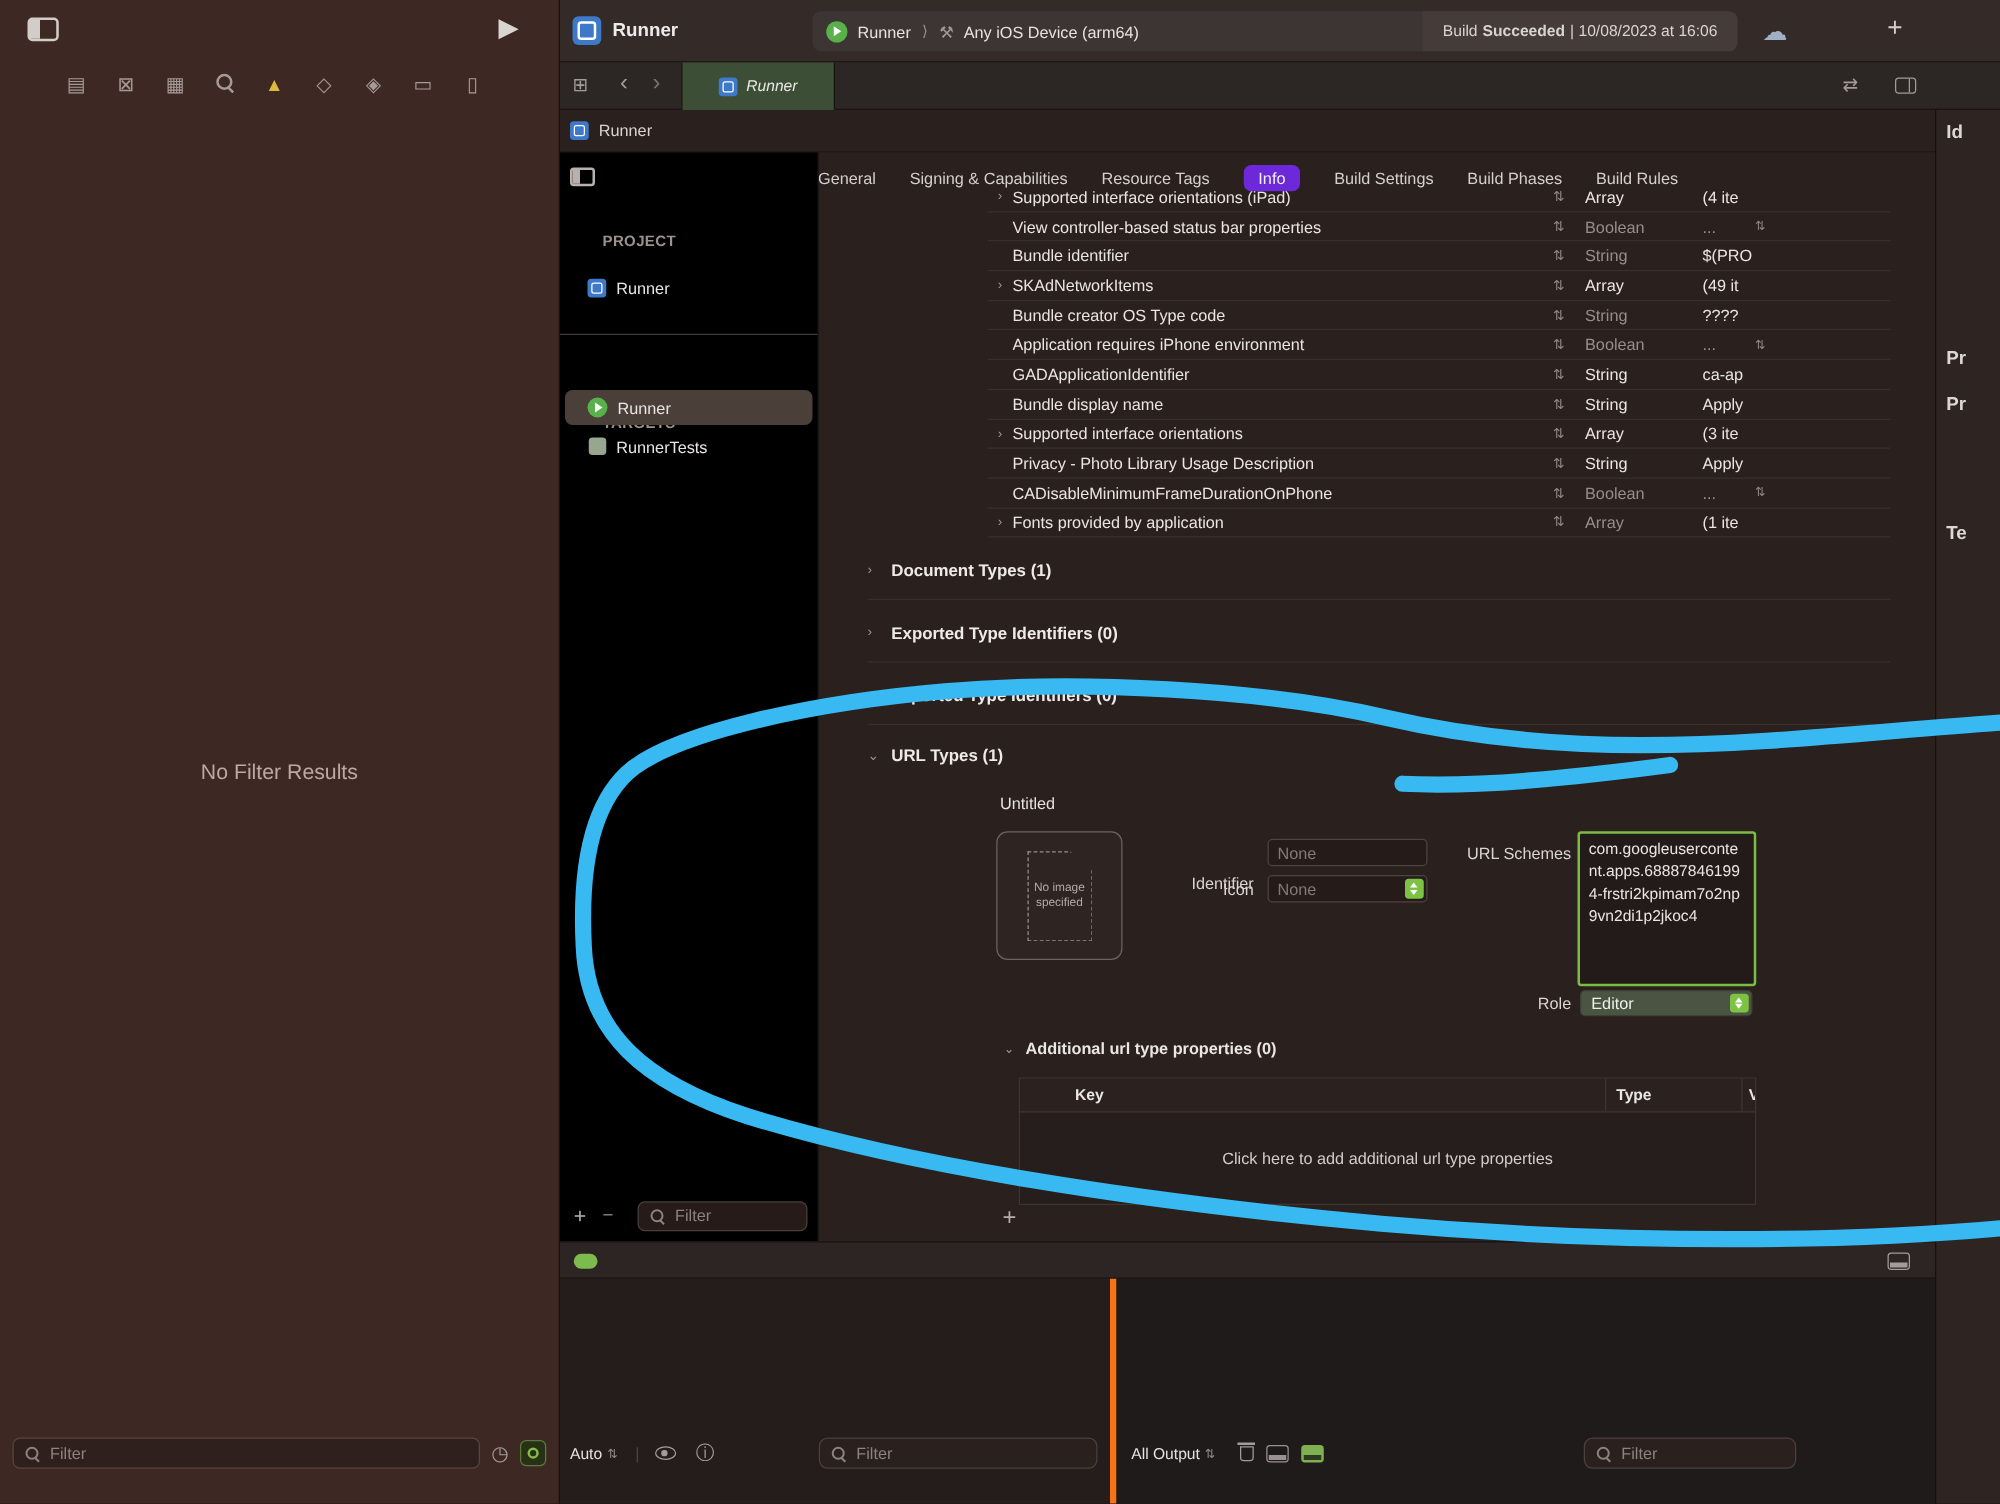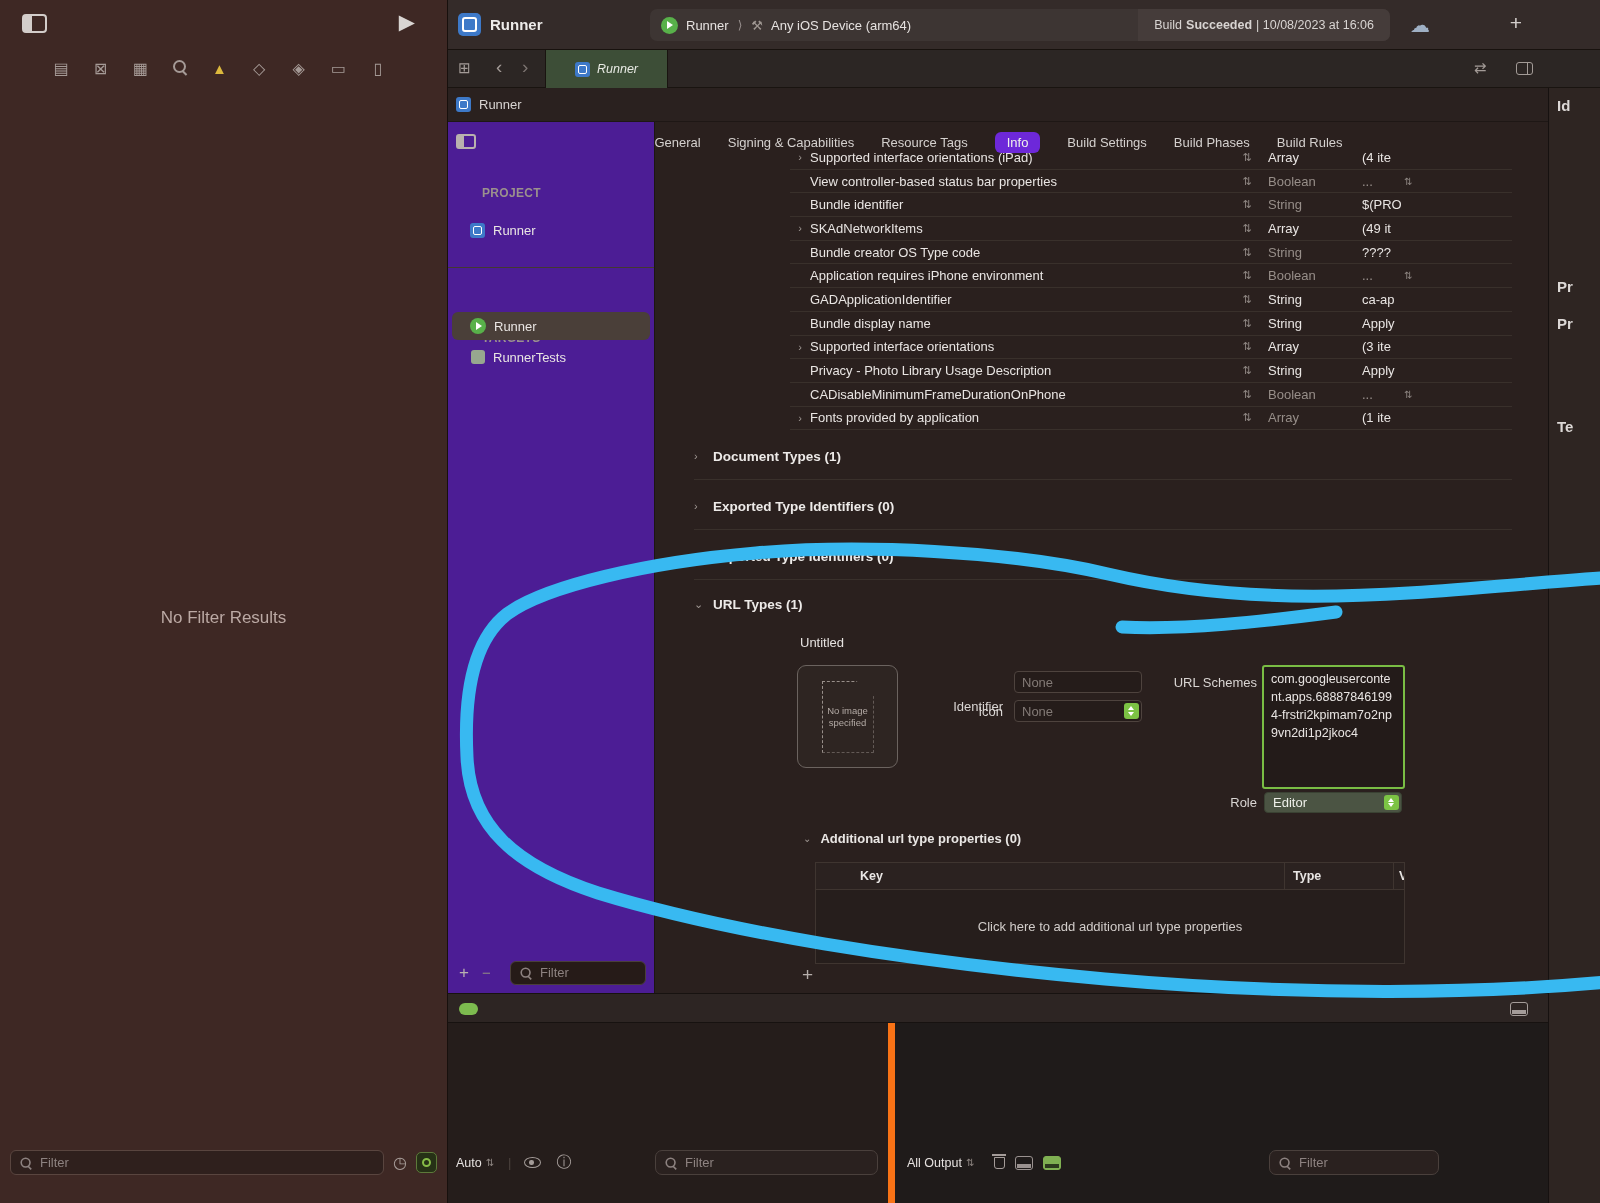--- a/index.html
+++ b/index.html
@@ -59,21 +59,21 @@
   .tab { position:absolute; left:97px; top:0; width:123px; height:38px; background:#3d4e37; border-left:1px solid #191410; border-right:1px solid #191410; display:flex; align-items:center; justify-content:center; gap:7px; }
   .mini-app { width:15px; height:15px; border-radius:3px; background:#3d79c8; position:relative; flex:0 0 auto; }
   .mini-app::before { content:""; position:absolute; inset:3px; border:1.5px solid #fff; border-radius:2px; }
   .tab-label { font-size:12.5px; font-style:italic; color:#e8eae4; }
 
   
   .jumpbar { position:absolute; left:448px; top:88px; width:1100px; height:34px; background:#2a211f; border-bottom:1px solid #1e1715; display:flex; align-items:center; gap:8px; padding-left:8px; }
   .jumpbar-label { font-size:13px; color:#d8d4d2; }
 
   
-  .proj-panel { position:absolute; left:448px; top:122px; width:207px; height:871px; background:#4c1d95; border-right:1px solid #1c1614; }
+  .proj-panel { position:absolute; left:448px; top:122px; width:207px; height:871px; background:#000000; border-right:1px solid #1c1614; }
   .panel-toggle { position:absolute; left:8px; top:12px; width:20px; height:15px; border:2px solid #b9b1ae; border-radius:3px; }
   .panel-toggle::before { content:""; position:absolute; left:0; top:0; bottom:0; width:6px; background:#b9b1ae; }
   .ph { position:absolute; left:34px; font-size:12px; font-weight:bold; letter-spacing:.3px; color:#9b918d; }
   .ph-project { top:64px; }
   .ph-targets { top:161px;margin-top:48px; }
   .panel-hr { position:absolute; left:0; right:0; top:145px; height:1px; background:#443931; }
   .prj-row { position:absolute; left:4px; right:4px; height:28px; border-radius:6px; display:flex; align-items:center; gap:8px; padding-left:18px; font-size:13px; color:#e9e5e3; }
   .prj-row.sel { background:#4a3f39; }
   .row-project { top:94px; }
   .row-target1 { top:190px; }
@@ -141,21 +141,21 @@
   .at-val { flex:1; padding-left:5px; border-left:1px solid #3f3530; }
   .at-body { height:73px; display:flex; align-items:center; justify-content:center; font-size:13px; color:#d2cdca; }
   .url-add { position:absolute; left:147px; top:305px; font-size:19px; color:#b5aeab; }
 
   
   .debug-bar { position:absolute; left:448px; top:993px; width:1100px; height:30px; background:#2d2523; border-top:1px solid #171210; border-bottom:1px solid #171210; }
   .run-pill { position:absolute; left:11px; top:9px; width:19px; height:12px; border-radius:6px; background:#7dbb4f; }
   .console-toggle { position:absolute; right:20px; top:8px; width:18px; height:14px; border:1.5px solid #a49c99; border-radius:3px; }
   .console-toggle::after { content:""; position:absolute; left:1px; right:1px; bottom:1px; height:4px; background:#a49c99; }
   .debug-left { position:absolute; left:448px; top:1023px; width:440px; height:180px; background:#251d1b; }
-  .debug-right { position:absolute; left:888px; top:1023px; width:660px; height:180px; background:#1f1b1a; border-left:7px solid #f97316; }
+  .debug-right { position:absolute; left:888px; top:1023px; width:660px; height:180px; background:#1f1b1a; border-left:5px solid #f97316; }
   .dbg-toolbar { position:absolute; left:0; right:0; bottom:28px; height:25px; display:flex; align-items:center; }
   .scope { font-size:12.5px; color:#e6e2e0; }
   .scope-step { font-size:10px; color:#8f8783; margin-left:4px; }
   .vsep { color:#4c423e; margin:0 12px 0 14px; }
   .eye { width:17px; height:11px; border:1.5px solid #a49c99; border-radius:50%; position:relative; margin-right:16px; }
   .eye::after { content:""; position:absolute; left:4.5px; top:2px; width:4.5px; height:4.5px; border-radius:50%; background:#a49c99; }
   .info-ico { font-size:15px; color:#a49c99; }
   .dbg-filter { position:absolute; height:25px; background:#2a211f; border:1px solid #4a403c; border-radius:7px; display:flex; align-items:center; gap:7px; padding:0 8px; color:#8d8280; font-size:13px; }
   .df-left { left:207px; width:223px; }
   .df-right { left:374px; width:170px; }

